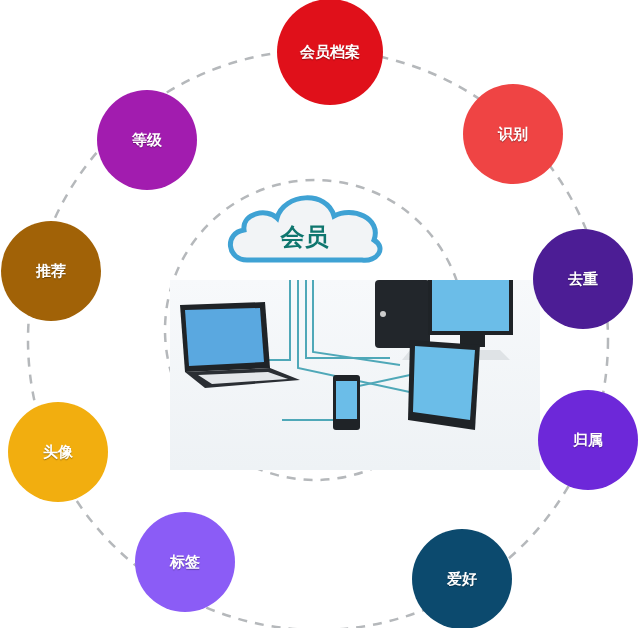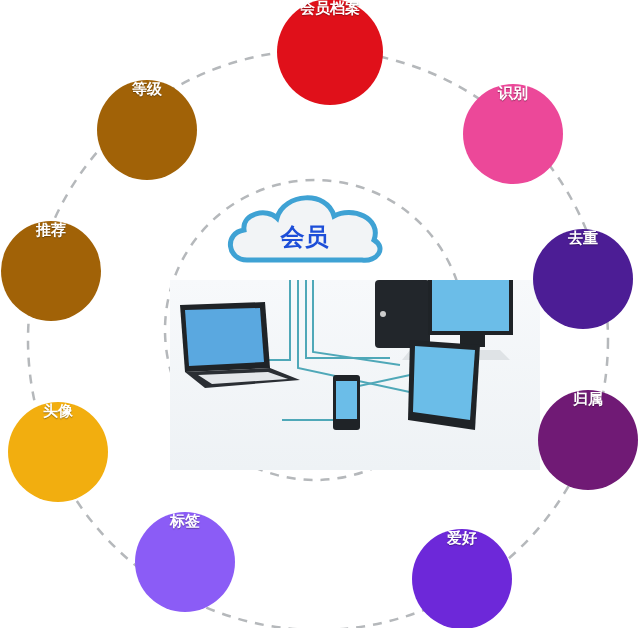--- a/index.html
+++ b/index.html
@@ -1,18 +1,18 @@
 <!DOCTYPE html>
 <html><head>
 <meta charset="utf-8">
 <style>
   html,body{margin:0;padding:0;background:#fff;}
   body{width:640px;height:628px;position:relative;overflow:hidden;font-family:"DejaVu Sans",sans-serif;}
   svg.bg{position:absolute;left:0;top:0;}
-  .node{position:absolute;border-radius:50%;display:flex;align-items:flex-start;justify-content:center;color:#fff;font-weight:bold;font-size:15px;text-shadow:0 1px 1px rgba(0,0,0,0.35);}
+  .node{position:absolute;border-radius:50%;display:flex;align-items:center;justify-content:center;color:#fff;font-weight:bold;font-size:15px;text-shadow:0 1px 1px rgba(0,0,0,0.35);}
   .scene{position:absolute;left:170px;top:280px;width:370px;height:190px;background:linear-gradient(#f7f9fb,#eef2f5);}
 </style>
 </head>
 <body>
 
 <svg class="bg" width="640" height="628">
   <circle cx="318" cy="340" r="290" fill="none" stroke="#b5b8bb" stroke-width="2.5" stroke-dasharray="9 8"></circle>
   <circle cx="315" cy="330" r="150" fill="none" stroke="#b5b8bb" stroke-width="2.5" stroke-dasharray="9 8"></circle>
 </svg>
 
@@ -45,44 +45,44 @@
 
     <rect x="163" y="95" width="27" height="55" rx="3" fill="#1f2327"></rect>
     <rect x="166" y="101" width="21" height="38" fill="#6bbde8"></rect>
   </svg>
 </div>
 
 <div style="position:absolute;left:222px;top:188px;width:165px;height:80px;">
   <svg width="165" height="80" style="position:absolute;left:0;top:0;">
     <path d="M25,72 C5,72 2,45 22,42 C20,25 45,20 55,30 C62,5 105,2 112,28 C130,18 160,30 152,52 C165,60 155,74 140,72 Z" fill="#f2f4f6" stroke="#3fa2d4" stroke-width="5"></path>
   </svg>
-  <span style="position:absolute;left:0;right:0;top:33px;text-align:center;font-size:24px;font-weight:bold;color:#1d4ed8;">会员</span>
+  <span style="position:absolute;left:0;right:0;top:33px;text-align:center;font-size:24px;font-weight:bold;color:#0f766e;">会员</span>
 </div>
 
 <div id="nodes">
     <div class="node" style="left: 277px; top: -1px; height: 106px; width: 106px; background: rgb(224, 16, 26);">
       <span>会员档案</span>
     </div>
-    <div class="node" style="left: 463px; top: 84px; height: 100px; width: 100px; background: #ec4899;">
+    <div class="node" style="left: 463px; top: 84px; height: 100px; width: 100px; background: #ef4444;">
       <span>识别</span>
     </div>
     <div class="node" style="left: 533px; top: 229px; height: 100px; width: 100px; background: #4c1d95;">
       <span>去重</span>
     </div>
-    <div class="node" style="left: 538px; top: 390px; height: 100px; width: 100px; background: #701a75;">
+    <div class="node" style="left: 538px; top: 390px; height: 100px; width: 100px; background: #6d28d9;">
       <span>归属</span>
     </div>
-    <div class="node" style="left: 412px; top: 529px; height: 100px; width: 100px; background: #6d28d9;">
+    <div class="node" style="left: 412px; top: 529px; height: 100px; width: 100px; background: #0c4a6e;">
       <span>爱好</span>
     </div>
     <div class="node" style="left: 135px; top: 512px; height: 100px; width: 100px; background: #8b5cf6;">
       <span>标签</span>
     </div>
     <div class="node" style="left: 8px; top: 402px; height: 100px; width: 100px; background: rgb(242, 174, 15);">
       <span>头像</span>
     </div>
     <div class="node" style="left: 1px; top: 221px; height: 100px; width: 100px; background: #a16207;">
       <span>推荐</span>
     </div>
-    <div class="node" style="left: 97px; top: 80px; height: 100px; width: 100px; background: #a16207;">
+    <div class="node" style="left: 97px; top: 90px; height: 100px; width: 100px; background: #a21caf;">
       <span>等级</span>
     </div>
   </div>
 
 </body></html>

